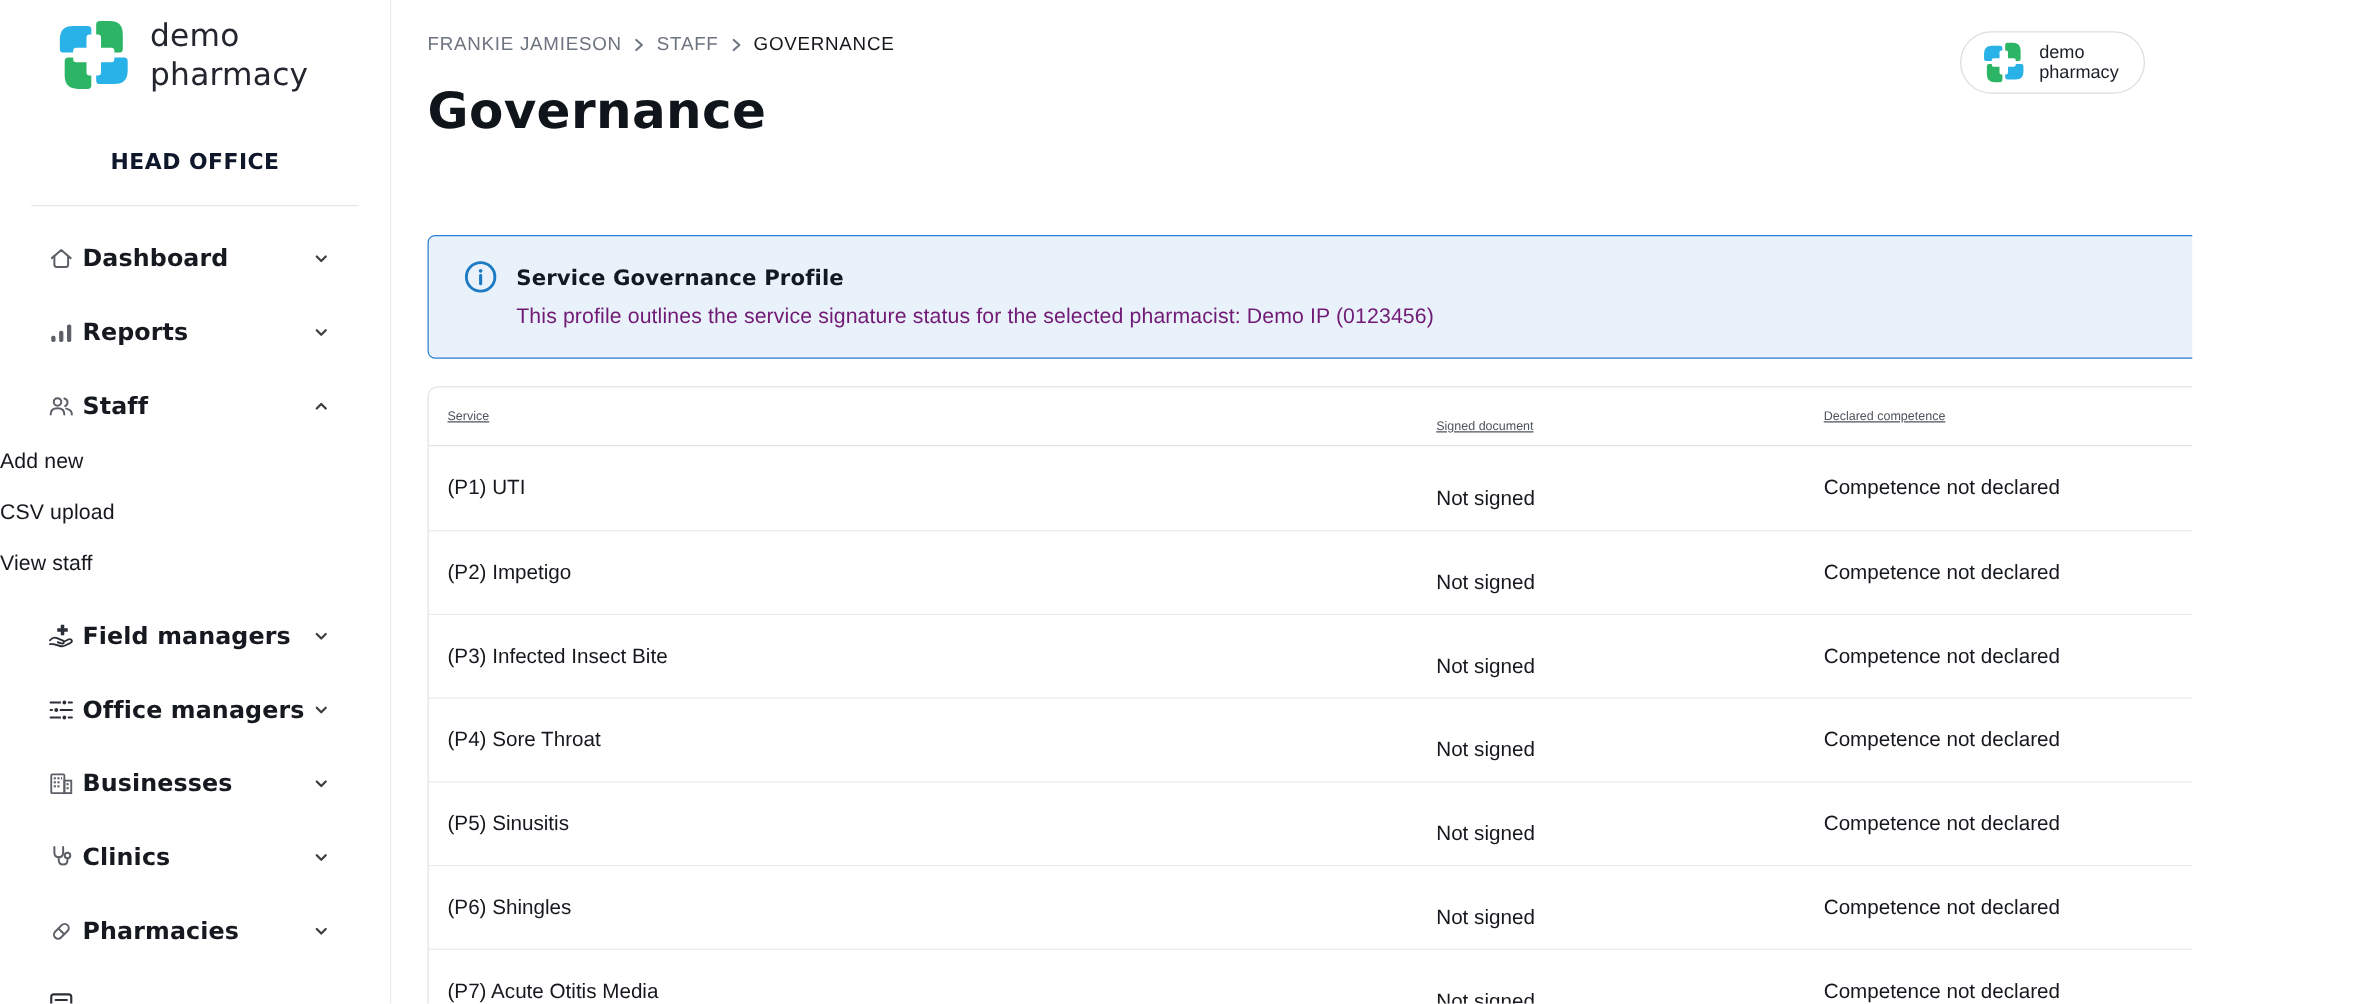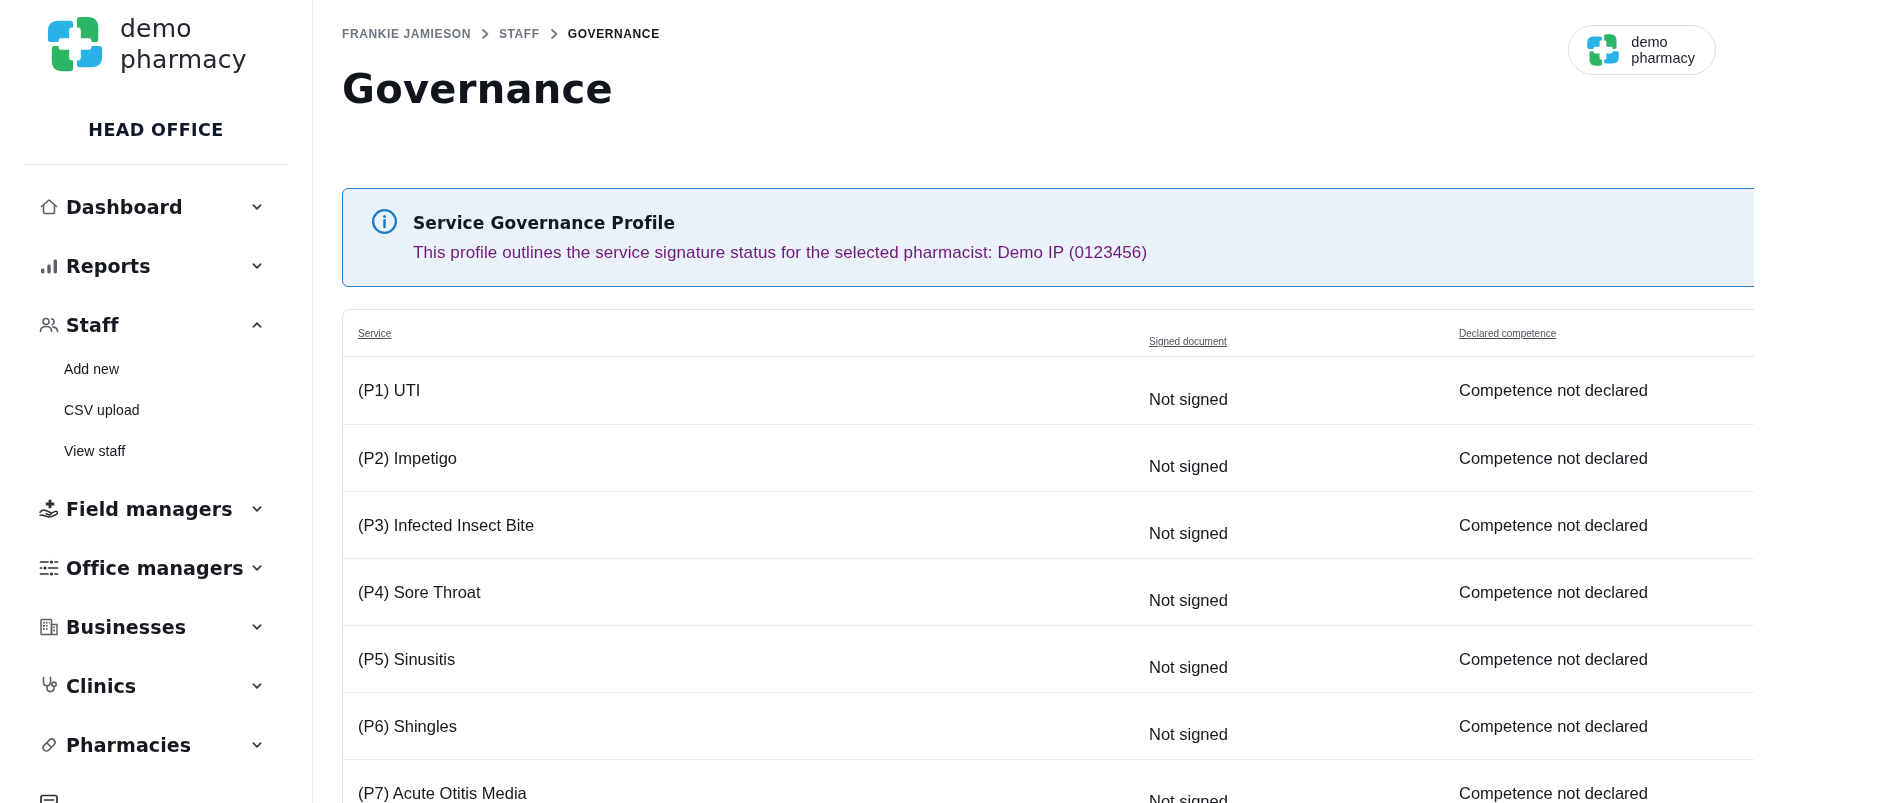--- a/index.html
+++ b/index.html
@@ -20,27 +20,27 @@
   .side-divider { position:absolute; left:25px; right:25px; top:164px;
     border-top:1px solid #e7e7ea; }
   .nav { position:absolute; left:0; right:0; top:177px; }
   .nav-item { position:relative; height:59px; display:flex; align-items:center;
     padding-left:38px; cursor:pointer; }
   .nav-item .nicon { width:22px; height:22px; margin-right:6px; flex:0 0 auto; }
   .nav-item .nlabel { font-size:19px; font-weight:700; color:#16191f; letter-spacing:0.1px;
     font-family:"DejaVu Sans", sans-serif; }
   .nav-item .chev { position:absolute; right:46px; width:18px; height:18px; }
   .subnav { margin-top:-6px; margin-bottom:8px; }
-  .subnav-item { height:41px; display:flex; align-items:center; padding-left:64px;
-    font-size:14px; color:#15181d; cursor:pointer; letter-spacing:0.1px; }
+  .subnav-item { height:41px; display:flex; align-items:center; 
+    font-size:17px; color:#15181d; cursor:pointer; letter-spacing:0.1px; }
 
   
   .content { position:absolute; left:313px; top:0; right:0; height:803px; overflow:hidden; }
   .breadcrumb { position:absolute; left:29px; top:27px; display:flex; align-items:center;
-    font-size:12px; font-weight:700; letter-spacing:0.6px; color:#6d7480; }
+    font-size:15px; font-weight:400; letter-spacing:0.6px; color:#6d7480; }
   .breadcrumb .crumb { color:#6d7480; cursor:pointer; }
   .breadcrumb .crumb.current { color:#14171c; }
   .breadcrumb .bc-sep { margin:0 9px; display:flex; }
   .page-title { position:absolute; left:29px; top:66px; font-size:40px; font-weight:800;
     color:#10151b; letter-spacing:0.3px; font-family:"DejaVu Sans", sans-serif; }
   .org-badge { position:absolute; right:38px; top:25px; height:50px; border:1px solid #dddde2;
     border-radius:25px; background:#fff; display:flex; align-items:center;
     padding:0 20px 0 16px; cursor:pointer; }
   .org-badge .logo-mark-sm { width:36px; height:36px; }
   .org-badge .badge-text { margin-left:10px; font-size:14.5px; line-height:16px;

